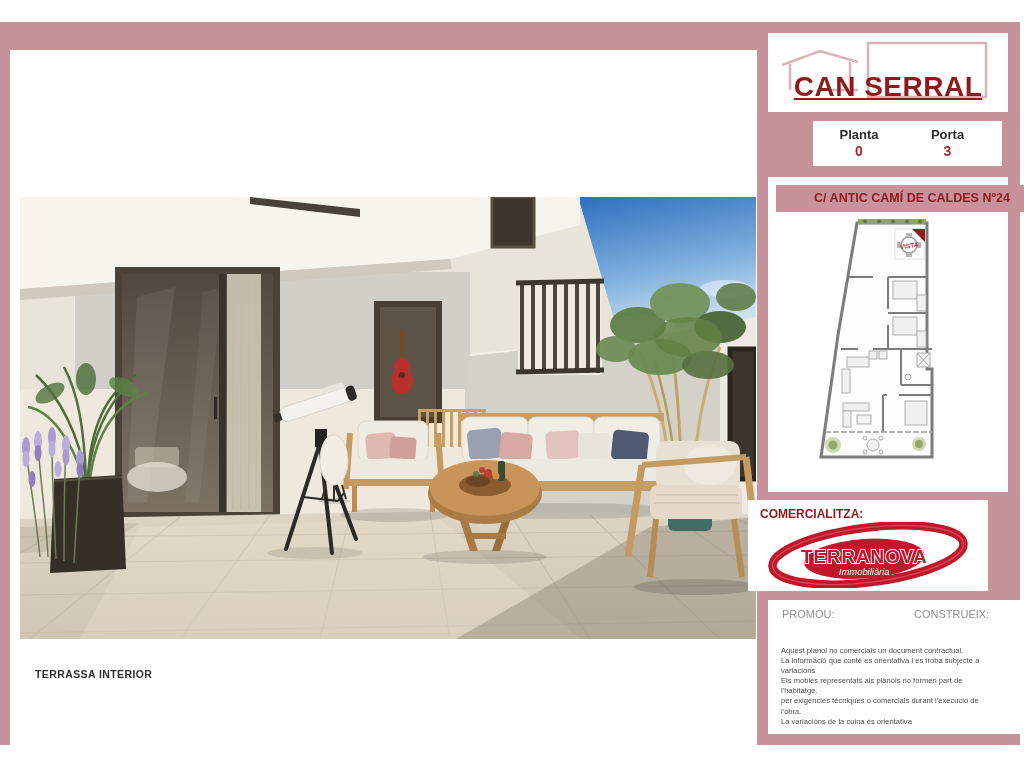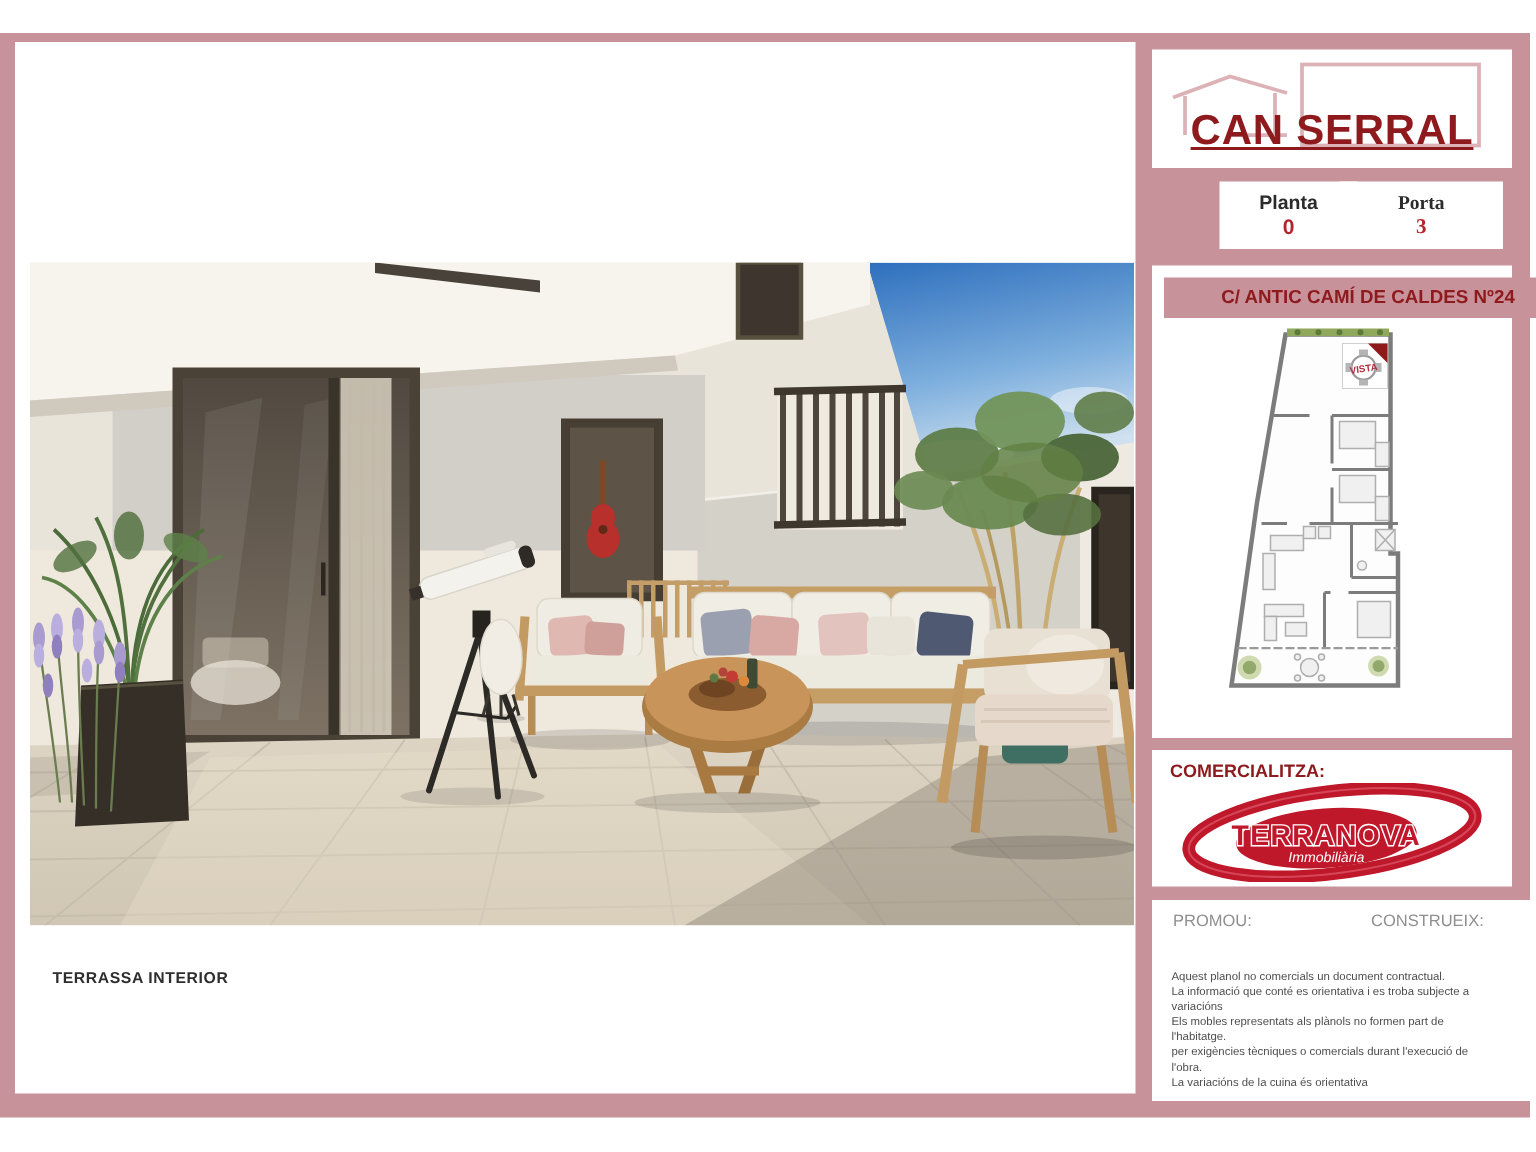--- a/index.html
+++ b/index.html
@@ -1,35 +1,35 @@
 <!DOCTYPE html>
 <html><head>
 <meta charset="utf-8">
 <style>
   html,body{margin:0;padding:0;background:#fff;}
   #page{position:relative;width:1024px;height:768px;background:#fff;overflow:hidden;
         font-family:"Liberation Sans", sans-serif;}
   .abs{position:absolute;}
   #frame{left:0;top:22px;width:1020px;height:723px;background:#c7929a;}
-  #main-white{left:10px;top:6px;width:747px;height:701px;background:#fff;}
+  #main-white{left:10px;top:28px;width:747px;height:701px;background:#fff;}
   #photo{left:10px;top:147px;width:736px;height:442px;overflow:hidden;}
   #caption{left:25px;top:618px;font-size:10.5px;font-weight:bold;color:#2e2e2e;letter-spacing:.4px;}
   .sbox{background:#fff;}
   #logo-box{left:768px;top:11px;width:240px;height:79px;}
   #logo-title{position:absolute;left:0;bottom:9px;width:100%;text-align:center;
       font-size:28px;font-weight:bold;color:#8e1a1d;letter-spacing:.5px;text-decoration:underline;}
   #planta-box{left:768px;top:99px;width:92px;height:45px;text-align:center;margin-left:45px;}
-  #porta-box{left:893px;top:99px;width:109px;height:45px;text-align:center;font-family:Liberation Serif, serif;}
+  #porta-box{left:893px;top:99px;width:109px;height:45px;text-align:center;}
   .unit-label{font-size:13px;font-weight:bold;color:#2b2b2b;margin-top:6px;}
   .unit-value{font-size:14px;font-weight:bold;color:#b5242c;margin-top:1px;}
   #plan-box{left:768px;top:155px;width:240px;height:315px;}
   #address-band{position:absolute;left:8px;top:8px;width:224px;height:27px;background:#c7929a;
       color:#8e1a1d;font-size:12.5px;font-weight:bold;text-align:center;line-height:27px;padding-left:24px;}
   #floorplan{position:absolute;left:45px;top:40px;width:150px;height:270px;}
-  #com-box{left:768px;top:478px;width:240px;height:91px;}
+  #com-box{left:748px;top:478px;width:240px;height:91px;}
   #com-label{position:absolute;left:12px;top:7px;font-size:12px;font-weight:bold;color:#8e1a1d;}
   #terranova{position:absolute;left:12px;top:22px;width:216px;height:66px;}
   #bottom-box{left:768px;top:578px;width:260px;height:134px;}
   #promou{position:absolute;left:14px;top:8px;font-size:11px;color:#8f8f8f;}
   #construeix{position:absolute;left:146px;top:8px;font-size:11px;color:#8f8f8f;}
   #disclaimer{position:absolute;left:13px;bottom:7px;width:220px;font-size:7.6px;
       line-height:1.34;color:#4d4d4d;}
 </style>
 </head>
 <body>

